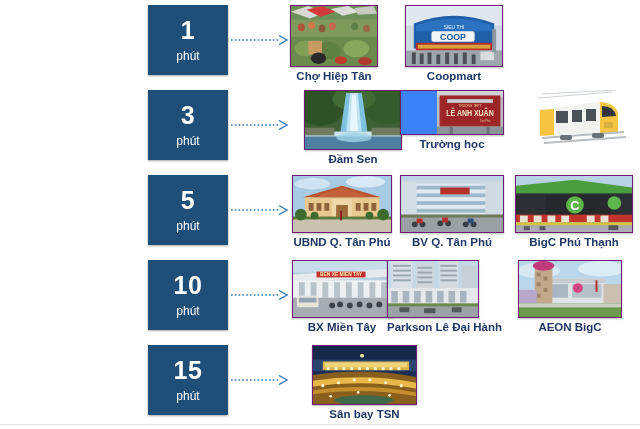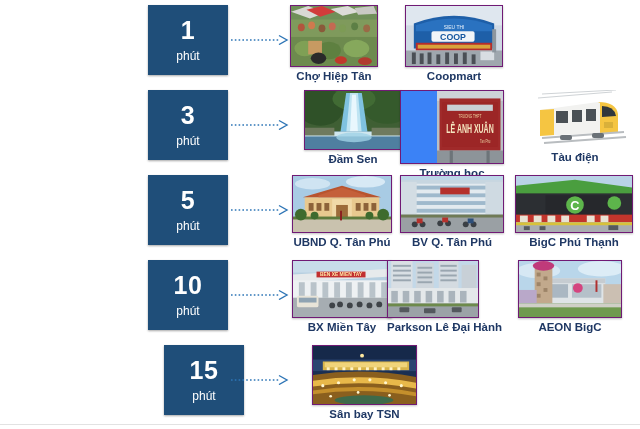--- a/index.html
+++ b/index.html
@@ -164,21 +164,21 @@
         <rect x="0" y="42" width="98" height="5" fill="#cfe6ef"></rect>
         <rect x="0" y="38" width="30" height="8" fill="#6f7a5e"></rect>
         <rect x="68" y="38" width="30" height="8" fill="#6f7a5e"></rect>
         <ellipse cx="50" cy="48" rx="18" ry="5" fill="#9fd2e6" opacity=".8"></ellipse>
       </svg>
     </div>
     <div class="cap">Đầm Sen</div>
   </div>
 
   <div class="card" style="left:400px;top:90px;width:104px;">
-    <div class="photo" style="height:74px;padding-left:36px;">
+    <div class="photo" style="height:45px;padding-left:36px;">
       <svg viewBox="0 0 104 58" preserveAspectRatio="none" xmlns="http://www.w3.org/2000/svg">
         <rect width="104" height="58" fill="#b9bfc4"></rect>
         <rect x="0" y="0" width="104" height="8" fill="#cdd3d8"></rect>
         <rect x="4" y="6" width="96" height="42" fill="#a02a2a"></rect>
         <rect x="8" y="9" width="88" height="36" fill="#9c2626"></rect>
         <rect x="16" y="11" width="72" height="5" fill="#c9cfd4"></rect>
         <text x="52" y="22" font-family="Liberation Sans, sans-serif" font-size="5" fill="#f2d7a0" text-anchor="middle">TRUONG THPT</text>
         <text x="52" y="34" font-family="Liberation Sans, sans-serif" font-size="11" font-weight="bold" fill="#f5e6c0" text-anchor="middle">LÊ ANH XUÂN</text>
         <text x="76" y="42" font-family="Liberation Sans, sans-serif" font-size="4.5" fill="#e8cfa0" text-anchor="middle">Tan Phu</text>
         <rect x="0" y="48" width="104" height="10" fill="#8d9499"></rect>
@@ -206,21 +206,20 @@
         <path d="M82 16 Q94 16 96 26 L82 27 Z" fill="#31373c"></path>
         <rect x="84" y="32" width="9" height="6" fill="#d9b03a"></rect>
         <g stroke="#b9bdc0" stroke-width="2">
           <path d="M22 48 L104 42"></path>
             <path d="M24 53 L106 47"></path>
         </g>
         <rect x="40" y="45" width="12" height="5" rx="2" fill="#6a7177"></rect>
         <rect x="72" y="43" width="12" height="5" rx="2" fill="#6a7177"></rect>
       </svg>
     </div>
-    <div class="cap">Tàu điện</div>
   </div>
 
   <div class="chip" style="top:175px;">
     <span class="num">5</span>
     <span class="unit">phút</span>
   </div>
   <div class="arrow" style="top:204px;">
     <svg viewBox="0 0 58 11" xmlns="http://www.w3.org/2000/svg">
       <line x1="0" y1="6" x2="49" y2="6" stroke="#2E75B6" stroke-width="1.6" stroke-dasharray="1.6 2.2"></line>
       <path d="M48 1.5 L56 6 L48 10.5" fill="none" stroke="#2E75B6" stroke-width="1.4"></path>
@@ -439,21 +438,21 @@
         <rect x="86" y="24" width="18" height="20" fill="#cbbfb2"></rect>
         <rect x="0" y="30" width="18" height="14" fill="#b9a8c9"></rect>
         <rect x="0" y="44" width="104" height="14" fill="#6f9a4e"></rect>
         <rect x="0" y="44" width="104" height="4" fill="#cfcfc6"></rect>
         <rect x="78" y="20" width="2" height="12" fill="#b03030"></rect>
       </svg>
     </div>
     <div class="cap">AEON BigC</div>
   </div>
 
-  <div class="chip" style="top:345px;margin-left:16px;">
+  <div class="chip" style="top:345px;">
     <span class="num">15</span>
     <span class="unit">phút</span>
   </div>
   <div class="arrow" style="top:374px;">
     <svg viewBox="0 0 58 11" xmlns="http://www.w3.org/2000/svg">
       <line x1="0" y1="6" x2="49" y2="6" stroke="#2E75B6" stroke-width="1.6" stroke-dasharray="1.6 2.2"></line>
       <path d="M48 1.5 L56 6 L48 10.5" fill="none" stroke="#2E75B6" stroke-width="1.4"></path>
     </svg>
   </div>
 

